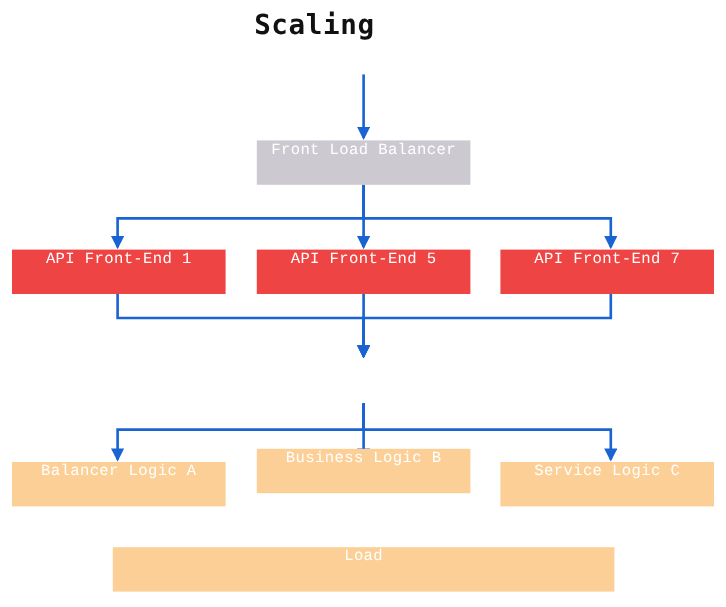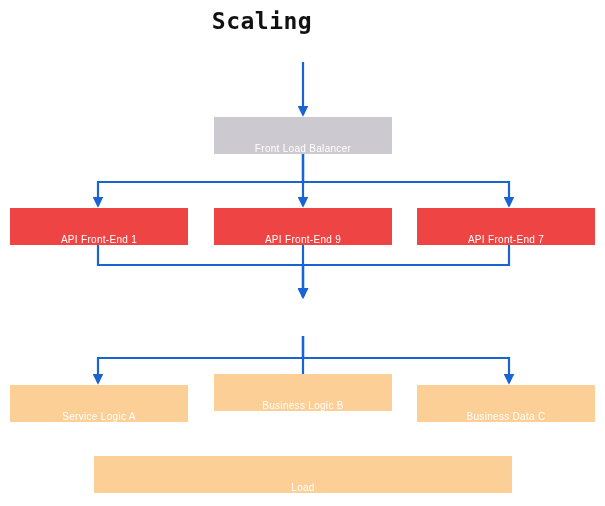--- a/index.html
+++ b/index.html
@@ -26,24 +26,24 @@
     font-family: "DejaVu Sans Mono", "Liberation Mono", monospace;
     font-size: 23px;
     font-weight: bold;
     color: #111111;
     letter-spacing: 0.5px;
   }
   .node {
     position: absolute;
     box-sizing: border-box;
     display: flex;
-    align-items: flex-end;
+    align-items: flex-start;
     justify-content: center;
-    font-family: Liberation Sans, sans-serif;
-    font-size: 10px;
+    font-family: Liberation Mono, monospace;
+    font-size: 13px;
     color: #ffffff;
     letter-spacing: 0.3px;
     white-space: nowrap;
     user-select: none;
   }
   .node.gray   { background: #CCCAD0; }
   .node.blue   { background: #ef4444; }
   .node.orange { background: #FCCF96; }
 
   #edges {
@@ -88,37 +88,37 @@
 
   <div class="node gray" style="left:214px; top:117px; width:178px; height:37px;">
     <span>Front Load Balancer</span>
   </div>
 
   <div class="node blue" style="left:10px; top:208px; width:178px; height:37px;">
     <span>API Front-End 1</span>
   </div>
 
   <div class="node blue" style="left:214px; top:208px; width:178px; height:37px;">
-    <span>API Front-End 9</span>
+    <span>API Front-End 5</span>
   </div>
 
   <div class="node blue" style="left:417px; top:208px; width:178px; height:37px;">
     <span>API Front-End 7</span>
   </div>
 
 
   <div class="node orange" style="left:10px; top:385px; width:178px; height:37px;">
-    <span>Service Logic A</span>
+    <span>Balancer Logic A</span>
   </div>
 
   <div class="node orange" style="left:214px; top:374px; width:178px; height:37px;">
     <span>Business Logic B</span>
   </div>
 
   <div class="node orange" style="left:417px; top:385px; width:178px; height:37px;">
-    <span>Business Data C</span>
+    <span>Service Logic C</span>
   </div>
 
   <div class="node orange" style="left:94px; top:456px; width:418px; height:37px;">
     <span>Load</span>
   </div>
 
 </div>
 
 </body></html>

